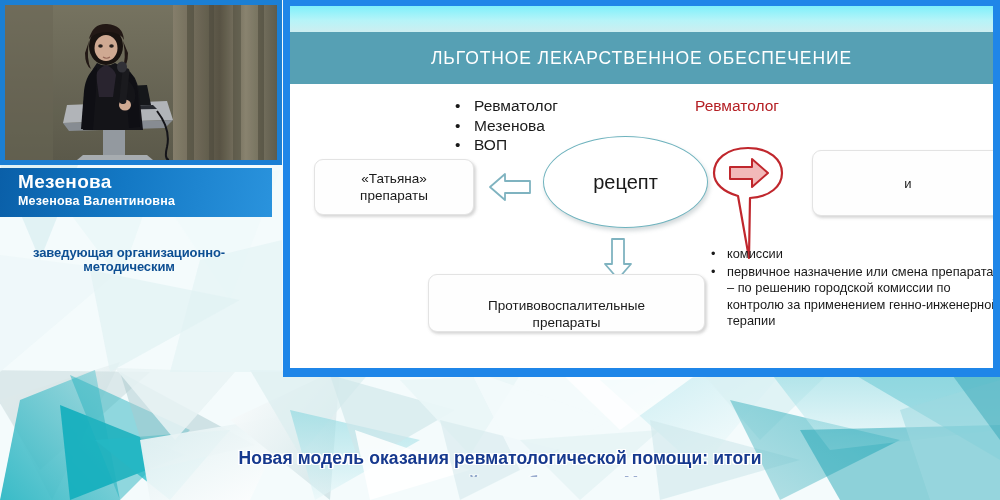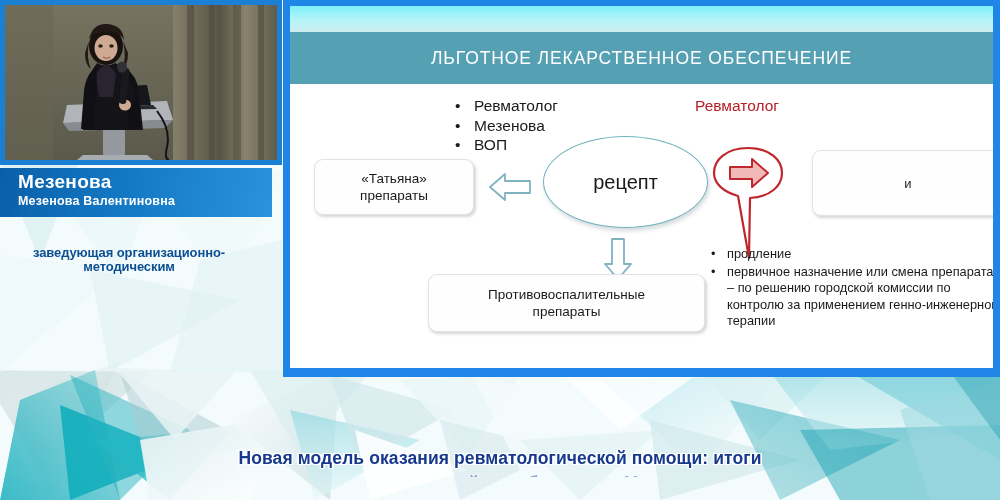--- a/index.html
+++ b/index.html
@@ -68,21 +68,21 @@
   .redlabel{position:absolute;left:405px;top:13px;color:#b52025;font-size:15.5px;}
 
   .rbox{
     position:absolute;background:#fefefe;border:1px solid #e3e3e3;border-radius:9px;
     box-shadow:1.5px 2px 3px rgba(120,120,120,.30);
     display:flex;align-items:center;justify-content:center;text-align:center;
     color:#1a1a1a;font-size:13.5px;line-height:17px;box-sizing:border-box;
   }
   #box-basic{left:24px;top:75px;width:160px;height:56px;}
   #box-genetic{left:522px;top:66px;width:192px;height:66px;font-size:13px;line-height:17px;}
-  #box-anti{left:138px;top:190px;width:277px;height:58px;}
+  #box-anti{left:138px;top:190px;width:277px;height:58px;align-items:flex-end;}
 
   #ellipse-recipe{
     position:absolute;left:253px;top:52px;width:165px;height:92px;
     border:1.6px solid #6fb3be;border-radius:50%;background:#fff;
     box-shadow:1.5px 3px 4px rgba(120,140,145,.32);
     display:flex;align-items:center;justify-content:center;
     font-size:20px;color:#1a1a1a;box-sizing:border-box;
   }
 
   .arrow-left{position:absolute;left:197px;top:86px;}
@@ -314,21 +314,21 @@
       <div class="rbox" id="box-anti">
         <div>
           <div>Противовоспалительные</div>
           <div>препараты</div>
         </div>
       </div>
 
       <div class="bullets-right">
         <div class="b">
           <span class="dot">•</span>
-          <span>продление</span>
+          <span>комиссии</span>
         </div>
         <div class="b">
           <span class="dot">•</span>
           <span>первичное назначение или смена препарата – по решению городской комиссии по контролю за применением генно-инженерной терапии</span>
         </div>
       </div>
 
     </div>
   </div>
 </div>

